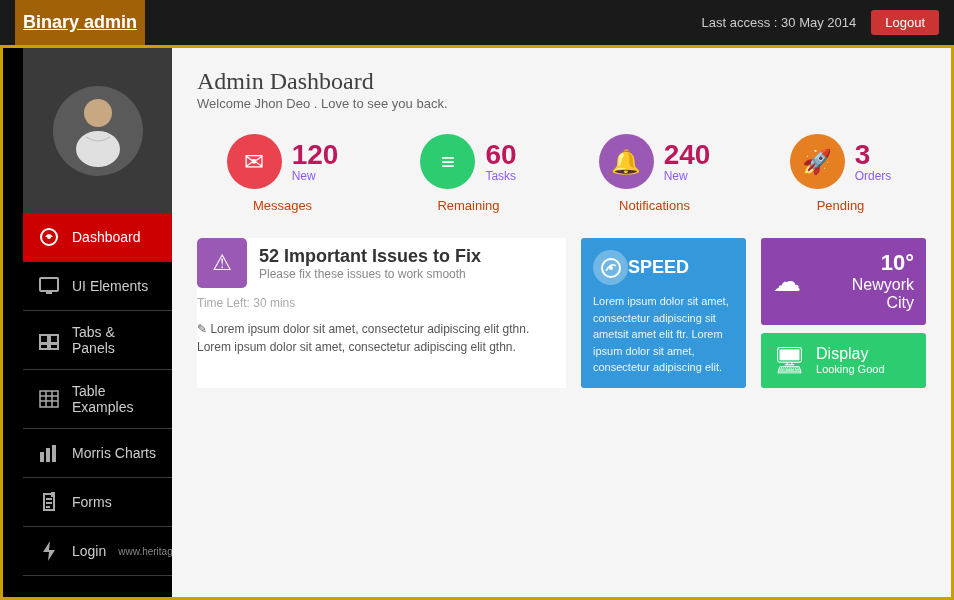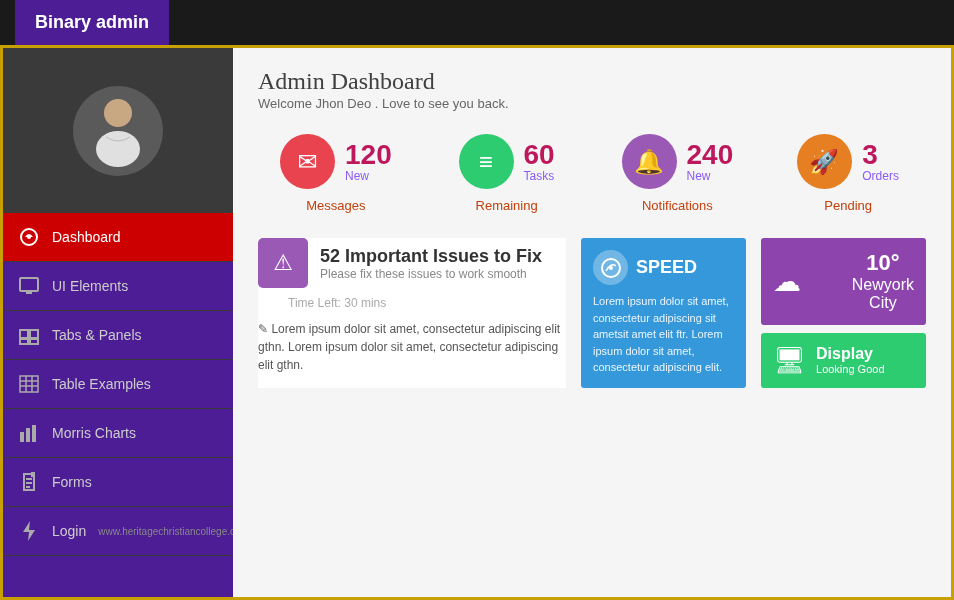--- a/index.html
+++ b/index.html
@@ -9,28 +9,29 @@
     .header {
       background: #1a1a1a;
       height: 45px;
       display: flex;
       align-items: center;
       justify-content: space-between;
       padding: 0 15px;
       flex-shrink: 0;
     }
     .header-brand {
-      background: #4c1d95;
+      background: #a16207;
       color: white;
       font-size: 18px;
       font-weight: bold;
-      padding: 8px 20px;
+      padding: 8px 8px;
       height: 45px;
       display: flex;
       align-items: center;
+      text-decoration: underline;
     }
     .header-right {
       display: flex;
       align-items: center;
       gap: 15px;
       color: #ccc;
       font-size: 13px;
     }
     .logout-btn {
       background: #cc3333;
@@ -45,26 +46,27 @@
     
     .main-layout {
       display: flex;
       flex: 1;
       overflow: hidden;
       border: 3px solid #c8a000;
     }
 
     
     .sidebar {
-      width: 230px;
-      background: #4c1d95;
+      width: 169px;
+      background: #000000;
       flex-shrink: 0;
       display: flex;
       flex-direction: column;
       overflow: hidden;
+      padding-left: 20px;
     }
     .avatar-section {
       background: #3a3a3a;
       display: flex;
       align-items: center;
       justify-content: center;
       padding: 20px 0;
       min-height: 165px;
     }
     .avatar-circle {
@@ -216,39 +218,37 @@
       font-weight: bold;
     }
     .issues-subtitle {
       font-size: 12px;
       color: #888;
     }
     .issues-time {
       font-size: 12px;
       color: #aaa;
       margin-bottom: 10px;
-      margin-left: 30px;
     }
     .issues-text {
       font-size: 12px;
       color: #555;
       line-height: 1.5;
     }
     .speed-card {
       width: 165px;
       background: #3498db;
       border-radius: 3px;
       padding: 12px;
       color: white;
       flex-shrink: 0;
     }
     .speed-header {
       display: flex;
       align-items: center;
-      gap: 8px;
       margin-bottom: 8px;
     }
     .speed-icon {
       width: 35px;
       height: 35px;
       background: rgba(255,255,255,0.3);
       border-radius: 50%;
       display: flex;
       align-items: center;
       justify-content: center;
@@ -267,41 +267,45 @@
       background: #8e44ad;
       border-radius: 3px;
       padding: 12px;
       color: white;
       display: flex;
       align-items: center;
       justify-content: space-between;
       flex: 1;
     }
     .weather-icon { font-size: 28px; }
-    .weather-info { text-align: center; }
+    .weather-info { text-align: right; }
     .weather-temp { font-size: 22px; font-weight: bold; }
     .weather-city { font-size: 16px; }
     .display-card {
       background: #2ecc71;
       border-radius: 3px;
       padding: 12px;
       color: white;
       display: flex;
       align-items: center;
       gap: 10px;
     }
     .display-icon { font-size: 26px; }
-    .display-label { font-size: 16px; font-weight: bold; }
+    .display-label { font-size: 16px; font-weight: normal; }
     .display-sub { font-size: 11px; }
   </style>
 </head>
 <body>
 
 <div class="header">
   <div class="header-brand">Binary admin</div>
+  <div class="header-right">
+    <span>Last access : 30 May 2014</span>
+    <button class="logout-btn">Logout</button>
+  </div>
 </div>
 
 <div class="main-layout">
 
   <div class="sidebar">
     <div class="avatar-section">
       <div class="avatar-circle">
         <svg width="80" height="80" viewBox="0 0 80 80">
 
           <circle cx="40" cy="22" r="14" fill="#c8a882"></circle>

